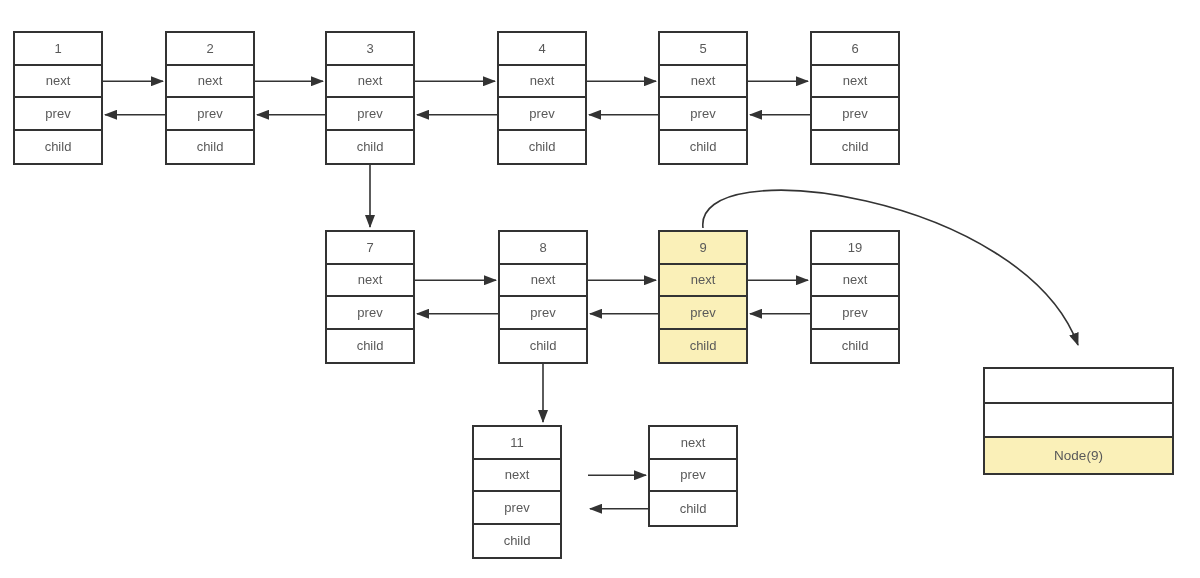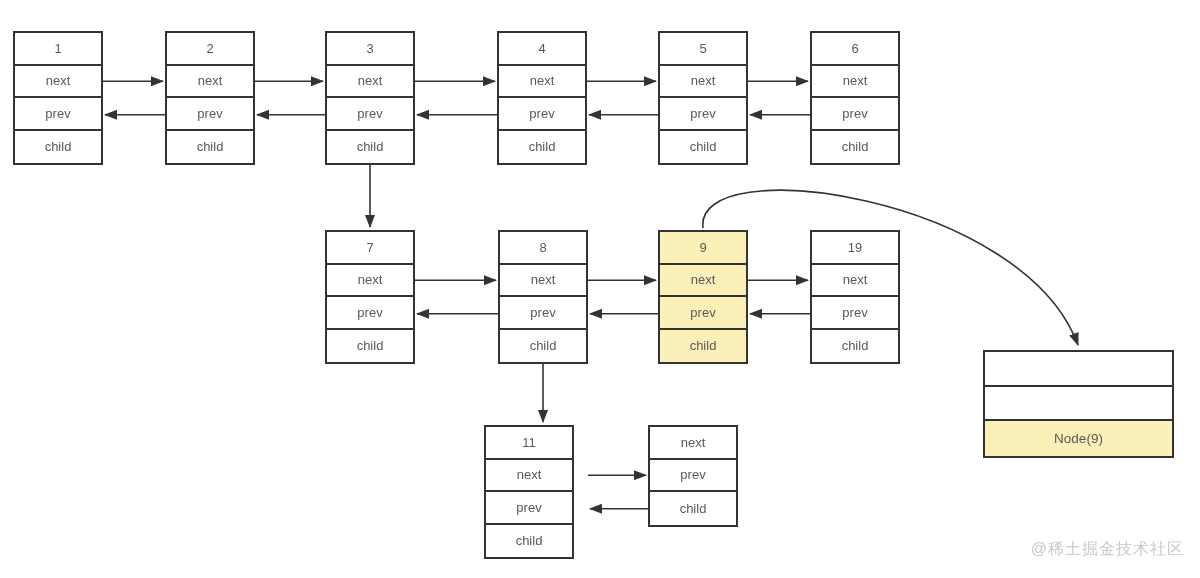--- a/index.html
+++ b/index.html
@@ -41,20 +41,21 @@
     color: var(--text, #595959);
     background: #ffffff;
   }
   .cell:last-child { border-bottom: none; }
   .node.hl .cell { background: var(--hl, #faf0b8); }
   .stack {
     position: absolute;
     box-sizing: border-box;
     border: 2px solid var(--border, #333);
     background: #8b5cf6;
+    margin-top: 17px;
   }
   .srow {
     box-sizing: border-box;
     height: 34.5px;
     border-bottom: 2px solid var(--border, #333);
     display: flex;
     align-items: center;
     justify-content: center;
     font-size: 13.5px;
     color: var(--text, #595959);
@@ -160,33 +161,32 @@
         <div class="cell">next</div>
         <div class="cell">prev</div>
         <div class="cell">child</div>
       </div>
       <div class="node" style="left: 810px; top: 230px;">
         <div class="cell">19</div>
         <div class="cell">next</div>
         <div class="cell">prev</div>
         <div class="cell">child</div>
       </div>
-      <div class="node" style="left: 484px; top: 425px;">
+      <div class="node" style="left: 472px; top: 425px;">
         <div class="cell">11</div>
         <div class="cell">next</div>
         <div class="cell">prev</div>
         <div class="cell">child</div>
       </div>
       <div class="node" style="left: 648px; top: 425px;">
         <div class="cell">next</div>
         <div class="cell">prev</div>
         <div class="cell">child</div>
       </div>
     </div>
 
   <div id="stack-box" class="stack" style="left: 983px; top: 350px; width: 191px;">
       <div class="srow"></div>
       <div class="srow"></div>
       <div class="srow hl">Node(9)</div>
     </div>
 
-  <div class="watermark">@稀土掘金技术社区</div>
 </div>
 
 </body></html>

